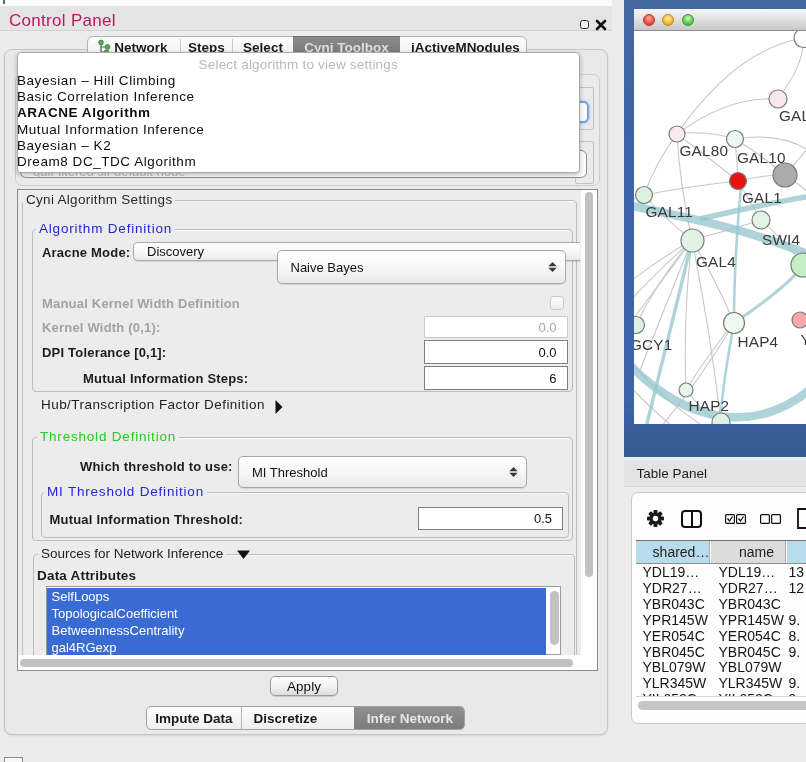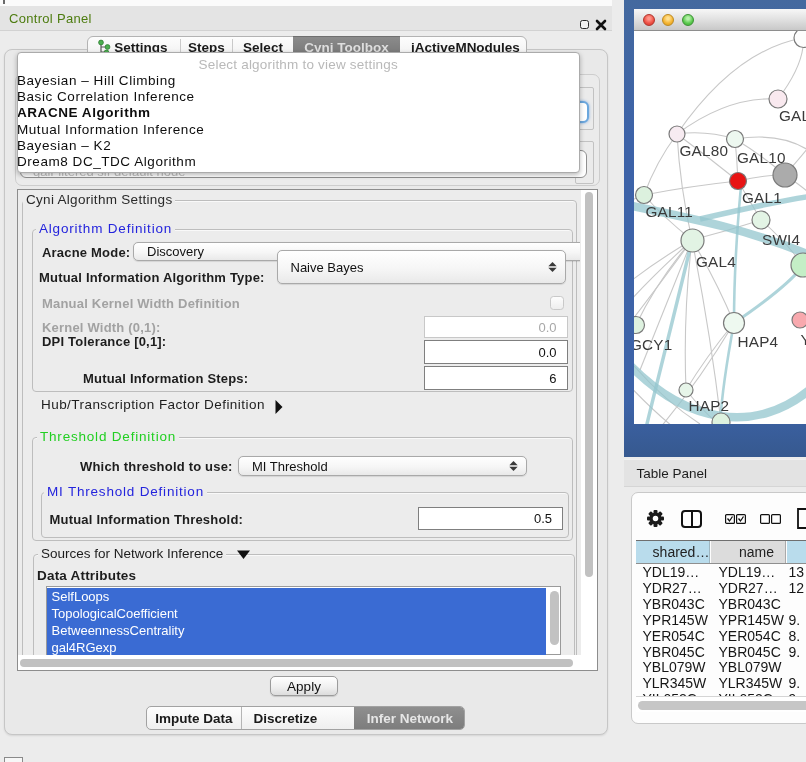--- a/index.html
+++ b/index.html
@@ -24,40 +24,40 @@
   .gtitle { position:absolute; background:#ececec; padding:0 3px; font-size:13.5px; white-space:nowrap; }
 </style>
 </head>
 <body>
 <div id="stage">
 
   <div class="abs" style="left:0;top:0;width:612px;height:6px;background:#fbfbfb;"></div>
   <div class="abs" style="left:3px;top:0;width:2px;height:4px;background:#6a6a6a;"></div>
 
   <div class="abs" style="left:0;top:6px;width:612px;height:25px;background:#e4e4e4;border-bottom:1px solid #d2d2d2;">
-    <div class="abs" style="left:9px;top:5px;font-size:13px;color:#4d7c0f;letter-spacing:0.3px;">Control Panel</div>
+    <div class="abs" style="left:9px;top:5px;font-size:17px;color:#be185d;letter-spacing:0.3px;">Control Panel</div>
     <div class="abs" style="left:580px;top:14px;width:9px;height:9px;border:1.6px solid #2b2b2b;border-radius:2.5px;background:#f2f2f2;"></div>
     <svg class="abs" style="left:595px;top:13px;" width="12" height="12" viewBox="0 0 12 12">
       <path d="M2 2 L10 10 M10 2 L2 10" stroke="#111" stroke-width="2.6" stroke-linecap="round"></path>
     </svg>
   </div>
 
   <div class="abs" style="left:4px;top:49px;width:604px;height:686px;border:1.4px solid #c6c6c6;border-radius:8px;background:#e9e9e9;box-shadow:0 1px 2px rgba(0,0,0,0.10);"></div>
 
   <div class="abs" style="left:87px;top:36px;width:440px;height:22px;border:1px solid #b3b3b3;border-radius:6px 6px 0 0;background:linear-gradient(180deg,#fdfdfd 0%,#f4f4f4 70%,#ededed 100%);"></div>
   <div class="abs" style="left:180px;top:39px;width:1px;height:16px;background:#c9c9c9;"></div>
   <div class="abs" style="left:232px;top:39px;width:1px;height:16px;background:#c9c9c9;"></div>
 
   <svg class="abs" style="left:96px;top:39px;" width="16" height="17" viewBox="0 0 16 17">
     <path d="M5 4 L5 13 M5 8 L11 8 M5 13 L10 13" stroke="#5a5a5a" stroke-width="1.2" fill="none"></path>
     <circle cx="5" cy="3.5" r="2.4" fill="#4caf50" stroke="#2e7d32" stroke-width="0.8"></circle>
     <circle cx="11.5" cy="8" r="2.4" fill="#4caf50" stroke="#2e7d32" stroke-width="0.8"></circle>
     <circle cx="10.5" cy="13.5" r="2.4" fill="#4caf50" stroke="#2e7d32" stroke-width="0.8"></circle>
   </svg>
-  <div class="abs" style="left:108px;top:40px;width:66px;text-align:center;font-size:13.5px;font-weight:600;color:#1a1a1a;">Settings</div>
+  <div class="abs" style="left:108px;top:40px;width:66px;text-align:center;font-size:13.5px;font-weight:600;color:#1a1a1a;">Network</div>
   <div class="abs" style="left:181px;top:40px;width:51px;text-align:center;font-size:13.5px;font-weight:600;color:#1a1a1a;">Steps</div>
   <div class="abs" style="left:233px;top:40px;width:60px;text-align:center;font-size:13.5px;font-weight:600;color:#1a1a1a;">Select</div>
   <div class="abs" style="left:293px;top:36px;width:107px;height:22px;background:linear-gradient(180deg,#8b8b8b,#757575);border-top:1px solid #6f6f6f;"></div>
   <div class="abs" style="left:293px;top:40px;width:107px;text-align:center;font-size:13.5px;font-weight:600;color:#dedede;">Cyni Toolbox</div>
   <div class="abs" style="left:402px;top:40px;width:127px;text-align:center;font-size:13.5px;font-weight:600;color:#1a1a1a;">jActiveMNodules</div>
 
   <div class="abs" style="left:15px;top:74px;width:585px;height:112px;border:1px solid #cdcdcd;border-radius:7px;background:#ebebeb;"></div>
   <div class="abs" style="left:575px;top:87px;width:19px;height:43px;border:1px solid #c2c2c2;border-radius:2px;"></div>
   <div class="abs" style="left:575px;top:141px;width:19px;height:43px;border:1px solid #c2c2c2;border-radius:2px;"></div>
 
@@ -77,52 +77,51 @@
     <div class="gtitle" style="left:18px;top:31px;color:#2424dd;letter-spacing:0.8px;">Algorithm Definition</div>
 
     <div class="lbl" style="left:24px;top:55px;">Aracne Mode:</div>
     <div class="combo" style="left:115px;top:51.5px;width:468px;height:19.5px;">
       <div class="ctext">Discovery</div>
       <svg class="updown" viewBox="0 0 9 10">
           <path d="M4.5 0 L8.7 4.2 L0.3 4.2 Z" fill="#3a3a3a"></path>
           <path d="M4.5 10 L8.7 5.8 L0.3 5.8 Z" fill="#3a3a3a"></path>
         </svg>
     </div>
-    <div class="lbl" style="left:21px;top:80px;">Mutual Information Algorithm Type:</div>
     <div class="combo" style="left:258.5px;top:60px;width:289px;height:34px;">
       <div class="ctext">Naive Bayes</div>
       <svg class="updown" viewBox="0 0 9 10">
           <path d="M4.5 0 L8.7 4.2 L0.3 4.2 Z" fill="#3a3a3a"></path>
           <path d="M4.5 10 L8.7 5.8 L0.3 5.8 Z" fill="#3a3a3a"></path>
         </svg>
     </div>
     <div class="lbl dis" style="left:24px;top:106px;">Manual Kernel Width Definition</div>
     <div class="abs" style="left:532px;top:106px;width:13.5px;height:13.5px;border:1.4px solid #c9c9c9;border-radius:3.5px;background:linear-gradient(180deg,#fdfdfd,#eee);"></div>
     <div class="lbl dis" style="left:24px;top:130px;">Kernel Width (0,1):</div>
     <div class="field" style="left:406px;top:126px;width:143.5px;height:22px;border-color:#c8c8c8;color:#a8a8a8;">
         <span>0.0</span>
       </div>
-    <div class="lbl" style="left:24px;top:144px;text-align:center;">DPI Tolerance [0,1]:</div>
+    <div class="lbl" style="left:24px;top:155px;text-align:center;">DPI Tolerance [0,1]:</div>
     <div class="field" style="left:406px;top:150px;width:143.5px;height:24px;">
         <span>0.0</span>
       </div>
     <div class="lbl" style="left:24px;top:180.5px;margin-left:41px;">Mutual Information Steps:</div>
     <div class="field" style="left:406px;top:175.5px;width:143.5px;height:24px;">
         <span>6</span>
       </div>
 
     <div class="abs" style="left:23px;top:207px;font-size:13.5px;color:#1d1d1d;letter-spacing:0.45px;white-space:nowrap;">Hub/Transcription Factor Definition</div>
     <svg class="abs" style="left:257px;top:209.5px;" width="8" height="14" viewBox="0 0 8 14">
         <path d="M0.5 0 L7.5 7 L0.5 14 Z" fill="#111"></path>
       </svg>
 
     <div class="gbox" style="left:14px;top:247px;width:541px;height:104px;"></div>
     <div class="gtitle" style="left:19px;top:239px;color:#22cf22;letter-spacing:0.8px;">Threshold Definition</div>
     <div class="lbl" style="left:62px;top:269px;">Which threshold to use:</div>
-    <div class="combo" style="left:220px;top:265.5px;width:289px;height:20px;">
+    <div class="combo" style="left:220px;top:265.5px;width:289px;height:32px;">
       <div class="ctext">MI Threshold</div>
       <svg class="updown" viewBox="0 0 9 10">
           <path d="M4.5 0 L8.7 4.2 L0.3 4.2 Z" fill="#3a3a3a"></path>
           <path d="M4.5 10 L8.7 5.8 L0.3 5.8 Z" fill="#3a3a3a"></path>
         </svg>
     </div>
     <div class="gbox" style="left:23px;top:302px;width:528px;height:45.5px;"></div>
     <div class="gtitle" style="left:26px;top:294px;color:#2424dd;letter-spacing:0.8px;">MI Threshold Definition</div>
     <div class="lbl" style="left:31.5px;top:322px;">Mutual Information Threshold:</div>
     <div class="field" style="left:400px;top:316.5px;width:145px;height:23.5px;">

